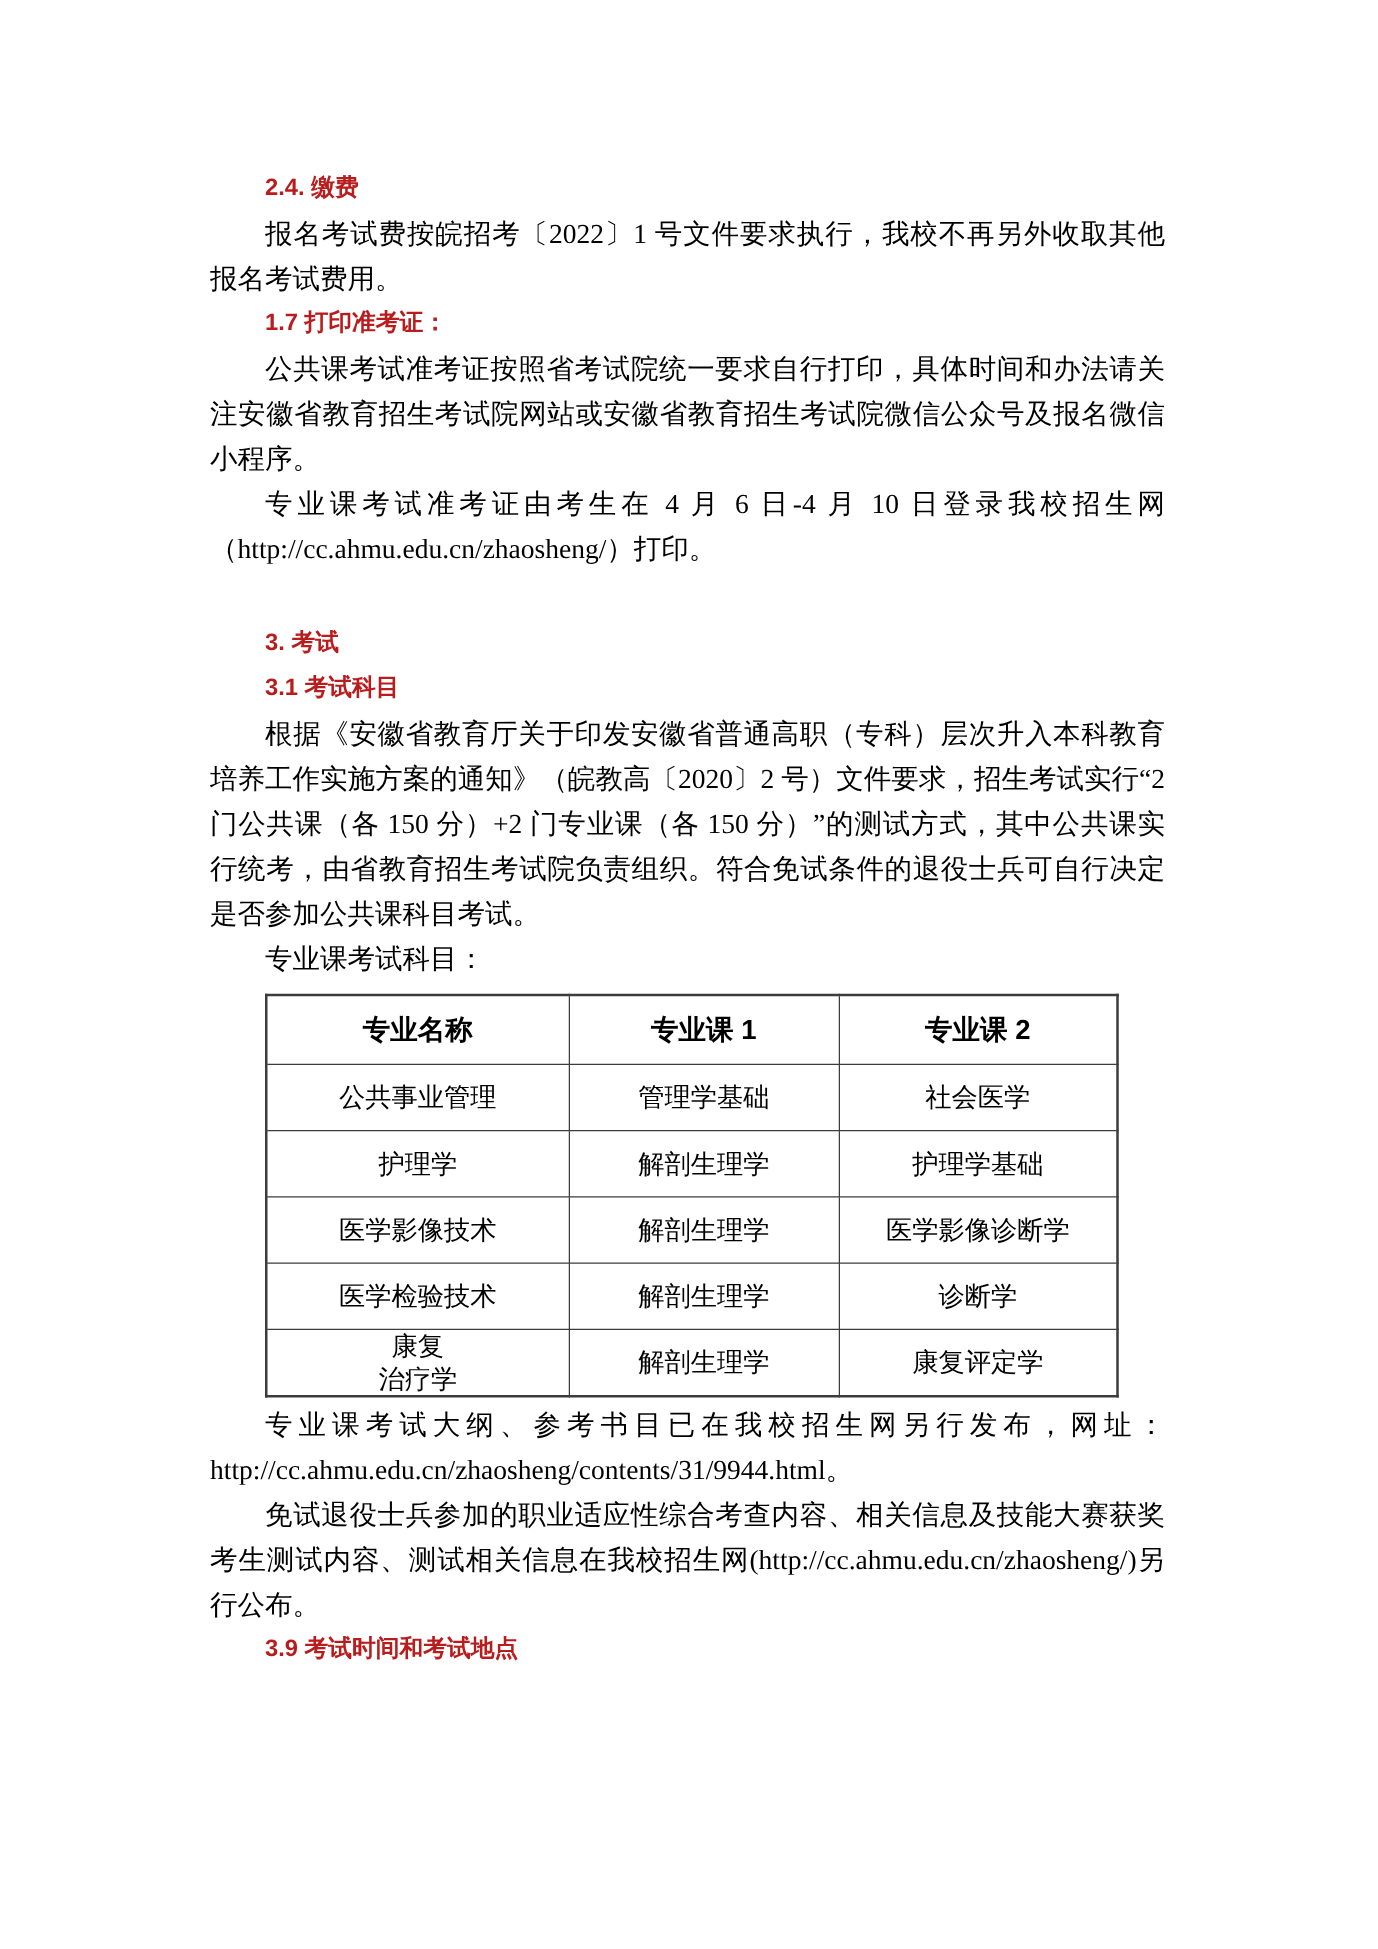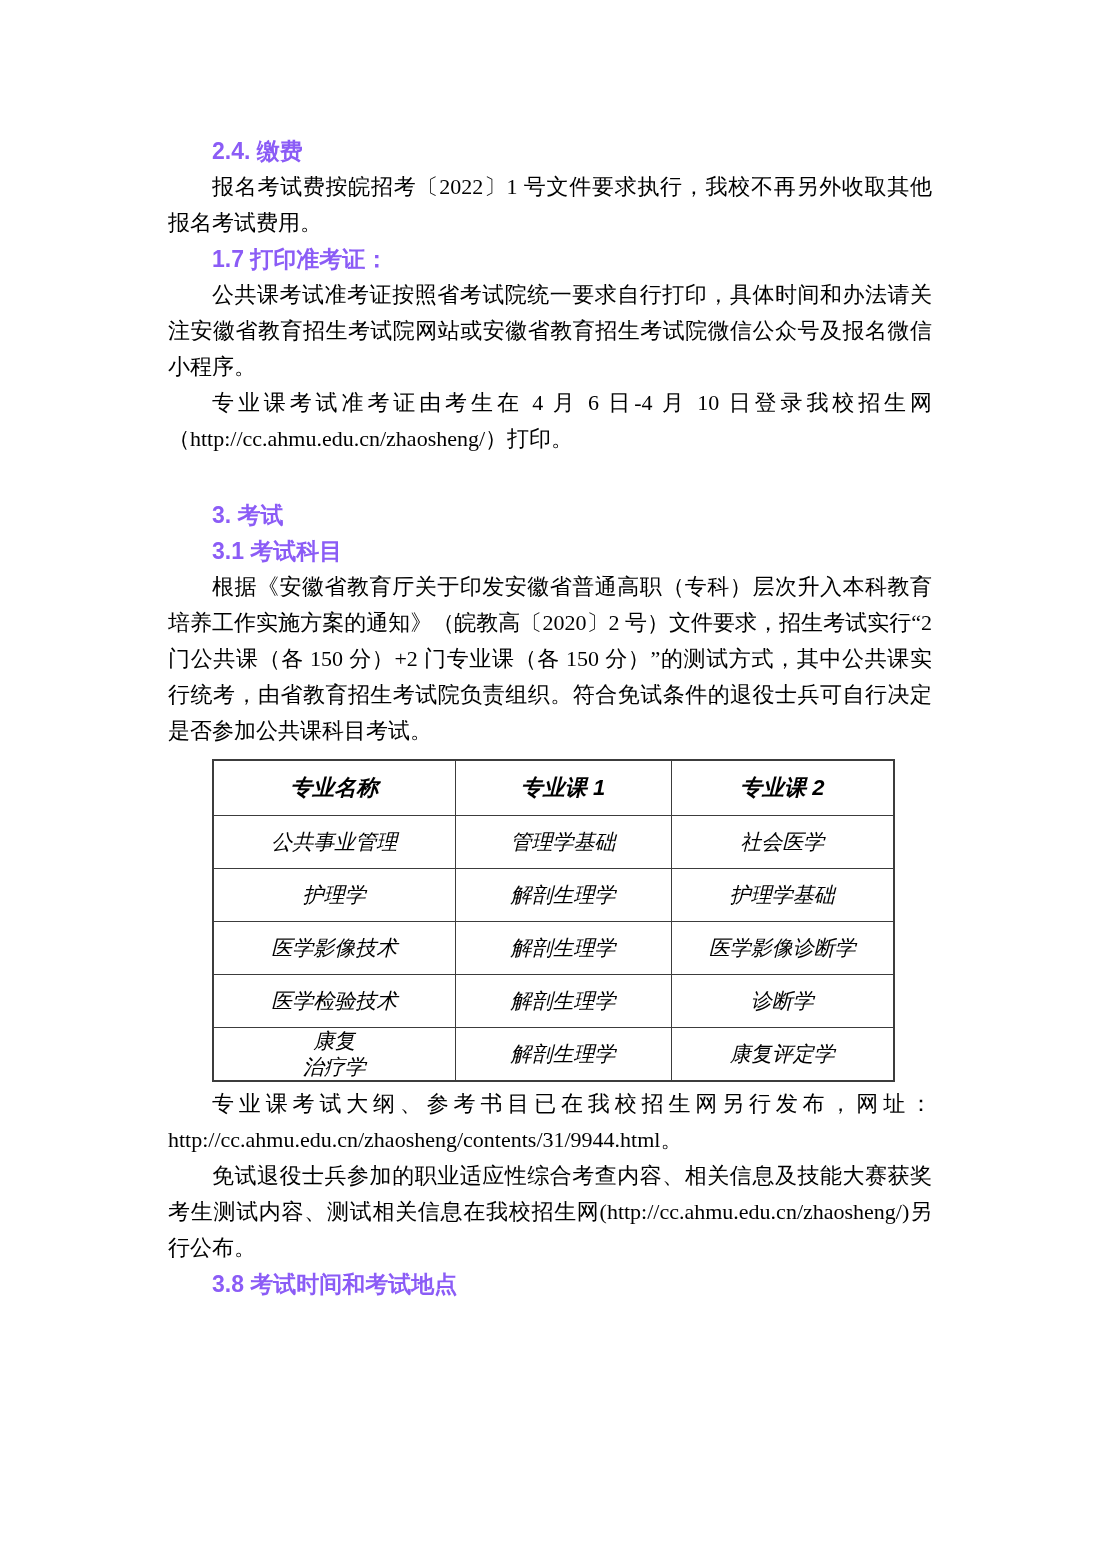--- a/index.html
+++ b/index.html
@@ -18,44 +18,43 @@
     font-family: "Liberation Serif", "DejaVu Serif", serif;
     font-size: 22px;
     line-height: 36px;
     overflow: hidden;
   }
   .doc-heading {
     margin: 0;
     padding-left: 44px;
     font-family: "Liberation Sans", "DejaVu Sans", sans-serif;
     font-weight: 700;
-    font-size: 23px;
+    font-size: 19px;
     line-height: 36px;
-    color: #8b5cf6;
+    color: #b91c1c;
   }
   .doc-para {
     margin: 0;
     text-indent: 44px;
     text-align: justify;
     line-height: 36px;
   }
   .nowrap-url {
     white-space: nowrap;
     margin-top: 34px;
   }
   .blank-line {
     height: 40px;
   }
   table.subjects {
     border-collapse: collapse;
     table-layout: fixed;
     width: 681px;
     margin: 10px 0 4px 44px;
     border: 2px solid #3c3c3c;
-    font-style: italic;
   }
   table.subjects th, table.subjects td {
     border: 1.5px solid #3c3c3c;
     text-align: center;
     vertical-align: middle;
     padding: 0 4px;
     line-height: 26px;
   }
   table.subjects th {
     height: 54px;
@@ -91,20 +90,21 @@
   </p>
 
   <div class="blank-line"></div>
 
   <h3 class="doc-heading">3. 考试</h3>
 
   <h3 class="doc-heading">3.1 考试科目</h3>
 
   <p class="doc-para">根据《安徽省教育厅关于印发安徽省普通高职（专科）层次升入本科教育培养工作实施方案的通知》（皖教高〔2020〕2 号）文件要求，招生考试实行“2 门公共课（各 150 分）+2 门专业课（各 150 分）”的测试方式，其中公共课实行统考，由省教育招生考试院负责组织。符合免试条件的退役士兵可自行决定是否参加公共课科目考试。</p>
 
+  <p class="doc-para">专业课考试科目：</p>
 
   <table class="subjects">
     <colgroup>
       <col class="col-1">
         <col class="col-2">
         <col class="col-3">
     </colgroup>
     <thead>
       <tr>
         <th>专业名称</th>
@@ -143,15 +143,15 @@
   </table>
 
   <p class="doc-para">
     <span>专业课考试大纲、参考书目已在我校招生网另行发布，网址：</span><span class="nowrap-url">http://cc.ahmu.edu.cn/zhaosheng/contents/31/9944.html</span><span>。</span>
   </p>
 
   <p class="doc-para">
     <span>免试退役士兵参加的职业适应性综合考查内容、相关信息及技能大赛获奖考生测试内容、测试相关信息在我校招生网</span><span class="nowrap-url">(http://cc.ahmu.edu.cn/zhaosheng/)</span><span>另行公布。</span>
   </p>
 
-  <h3 class="doc-heading">3.8 考试时间和考试地点</h3>
+  <h3 class="doc-heading">3.9 考试时间和考试地点</h3>
 
 </div>
 
 </body></html>

